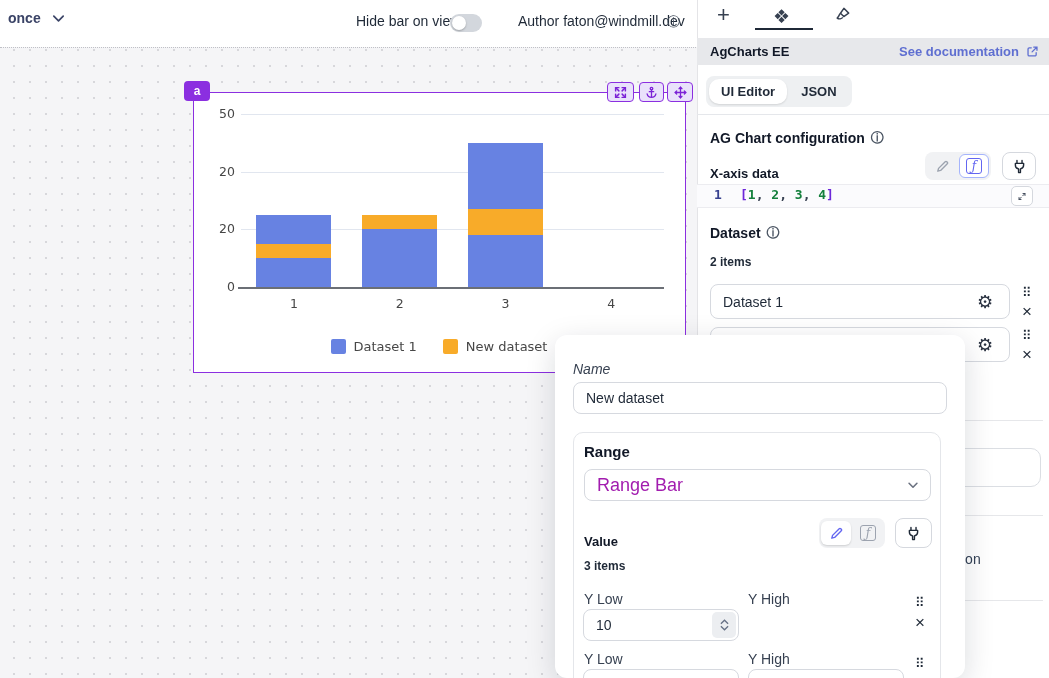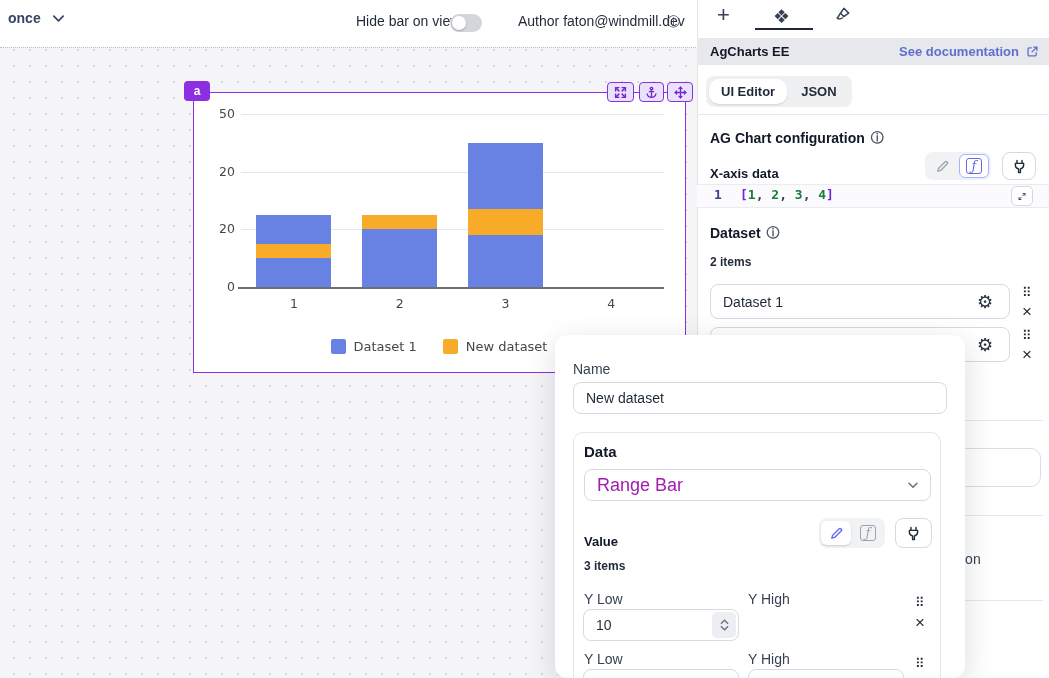--- a/index.html
+++ b/index.html
@@ -249,25 +249,25 @@
   <span class="abs drag-handle" style="left:1022px;top:329px;">⠿</span>
   <button class="abs close-x" style="left:1022px;top:346px;"><span>×</span></button>
 
   <div class="abs fragment-div" style="left:710px;top:420px;width:333px;"></div>
   <div class="abs fragment-input" style="left:710px;top:448px;width:331px;height:39px;"></div>
   <div class="abs fragment-div" style="left:710px;top:515px;width:333px;"></div>
   <span class="abs fragment-text" style="left:962px;top:551px;">ion</span>
   <div class="abs fragment-div" style="left:710px;top:600px;width:333px;"></div>
 
   <div class="abs modal">
-    <span class="abs field-label" style="left:18px;top:26px;">Name</span>
+    <span class="abs field-label" style="left:18px;top:26px;font-style:italic;">Name</span>
     <input class="abs tb-input" style="left: 18px; top: 47px; width: 374px; height: 32px;" value="New dataset">
 
     <div class="abs data-box">
-      <span class="abs box-title" style="left:10px;top:10px;">Data</span>
+      <span class="abs box-title" style="left:10px;top:10px;">Range</span>
 
       <div class="abs select" style="left:10px;top:36px;width:347px;height:32px;">
         <span class="sel-text">Range Bar</span>
         <span class="sel-chev">
           <svg width="14" height="14" viewBox="0 0 16 16">
               <path d="M3.5 6l4.5 4.5L12.5 6" fill="none" stroke="currentColor" stroke-width="1.8" stroke-linecap="round" stroke-linejoin="round"></path>
             </svg>
         </span>
       </div>
 

